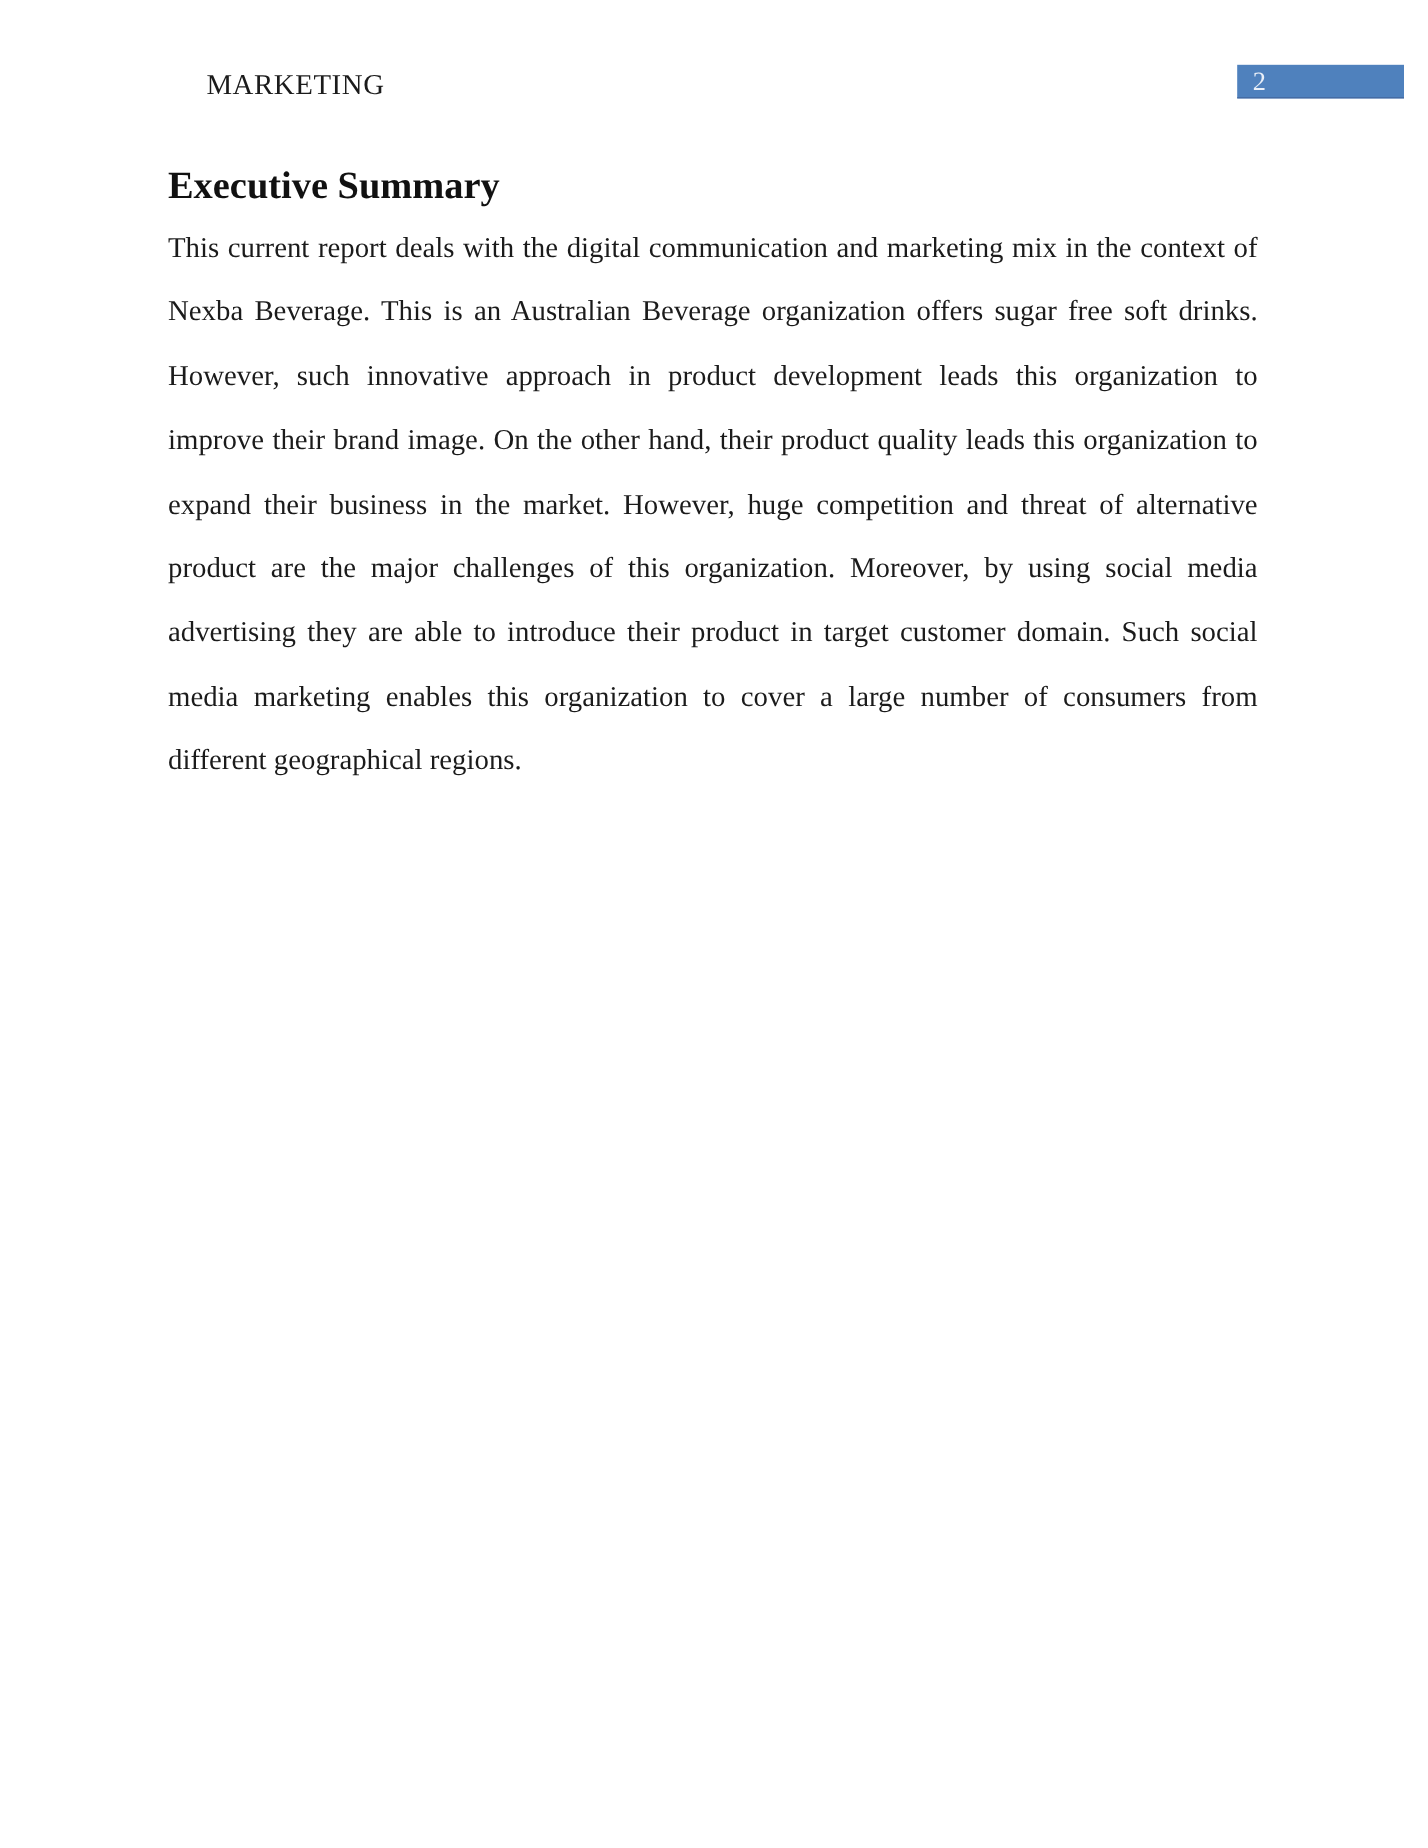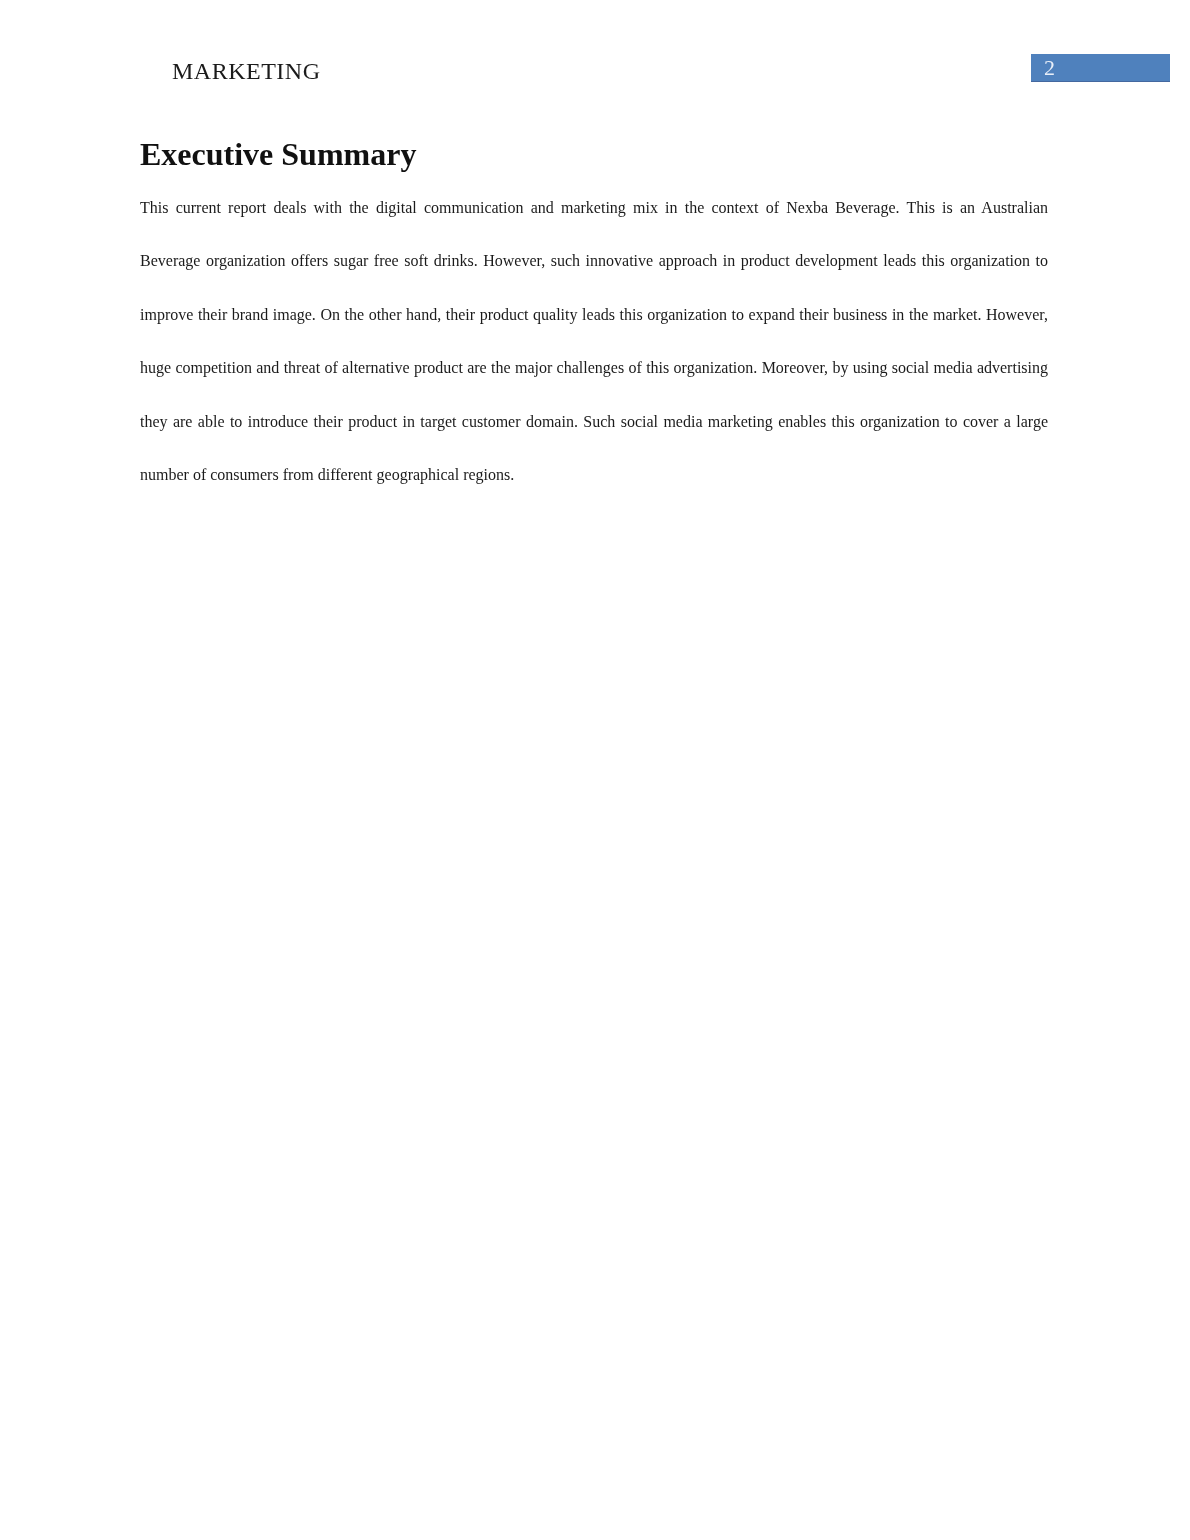--- a/index.html
+++ b/index.html
@@ -51,21 +51,21 @@
     line-height: 30px;
     font-weight: bold;
     color: #111111;
     white-space: nowrap;
   }
   .body-paragraph {
     position: absolute;
     left: 140px;
     top: 181px;
     width: 908px;
-    font-size: 16px;
+    font-size: 24px;
     line-height: 53.4px;
     text-align: justify;
     text-justify: inter-word;
     color: #1b1b1b;
   }
 </style>
 </head>
 <body>
 
 <div class="page">

